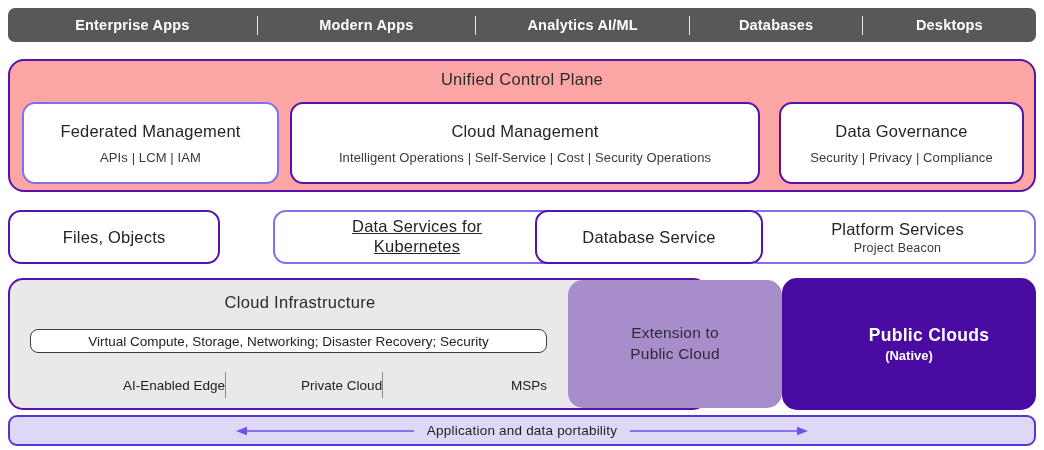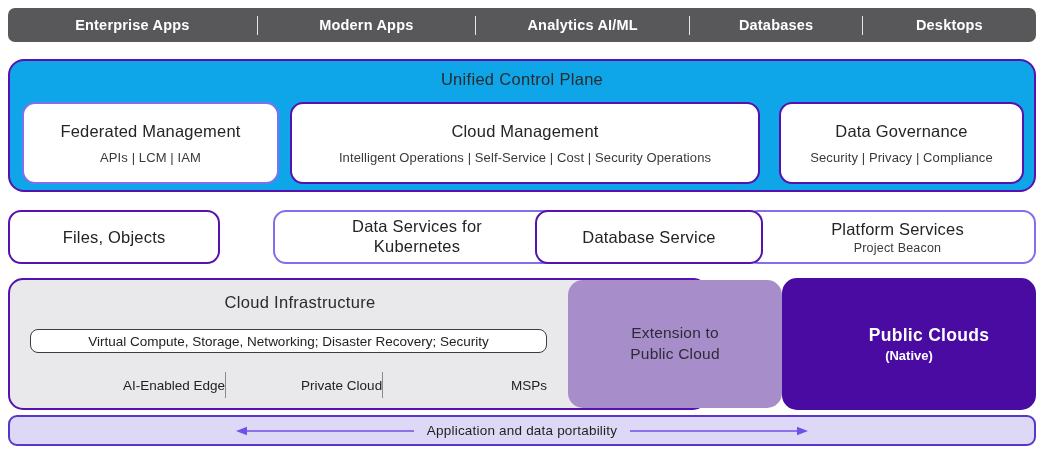--- a/index.html
+++ b/index.html
@@ -15,21 +15,21 @@
   }
   .topbar-cell {
     display:flex; align-items:center; justify-content:center;
     height:100%; color:#ffffff; font-size:14.5px; font-weight:700; letter-spacing:.2px;
   }
   .topbar-sep { width:1px; height:19px; background:rgba(255,255,255,.85); flex:0 0 1px; }
 
   
   .ucp {
     position:absolute; left:8px; top:59px; width:1028px; height:133px;
-    background:#0ea5e9; border:2.5px solid #5711ae; border-radius:16px;
+    background:#fca5a5; border:2.5px solid #5711ae; border-radius:16px;
   }
   .ucp-title { text-align:center; margin-top:9px; font-size:16.5px; letter-spacing:.3px; color:#2b2b2b; }
   .card {
     position:absolute; background:#ffffff; border-radius:13px;
     display:flex; flex-direction:column; align-items:center; justify-content:center;
     text-align:center;
   }
   .card .card-title { font-size:16.5px; color:#252525; letter-spacing:.2px; }
   .card .card-sub { font-size:13px; color:#3a3a3a; margin-top:9px; letter-spacing:.1px; }
   .border-dark { border:2.5px solid #5711ae; }
@@ -38,21 +38,21 @@
   .card-cm  { left:280px; top:41px; width:470px; height:82px; }
   .card-dg  { left:769px; top:41px; width:245px; height:82px; }
 
   
   .svc {
     position:absolute; background:#ffffff; border-radius:13px;
     display:flex; flex-direction:column; align-items:center; justify-content:center;
     text-align:center; font-size:16.5px; color:#242424; letter-spacing:.2px;
   }
   .svc-files    { left:8px;   top:210px; width:212px; height:54px; }
-  .svc-dsk      { left:273px; top:210px; width:288px; height:54px; line-height:1.2; }
+  .svc-dsk      { left:273px; top:210px; width:288px; height:54px; line-height:1.2;text-decoration:underline; }
   .svc-dsk .wrap2 { display:inline-block; max-width:170px; }
   .svc-platform { left:745px; top:210px; width:291px; height:54px; z-index:1; padding-left:14px; }
   .svc-db       { left:535px; top:210px; width:228px; height:54px; z-index:2; }
   .svc-subtle   { font-size:12.5px; color:#3a3a3a; margin-top:2px; }
 
   
   .infra-gray {
     position:absolute; left:8px; top:278px; width:700px; height:132px;
     background:#e9e9eb; border:2.5px solid #5711ae; border-radius:15px; z-index:1;padding-left:42px;
   }

